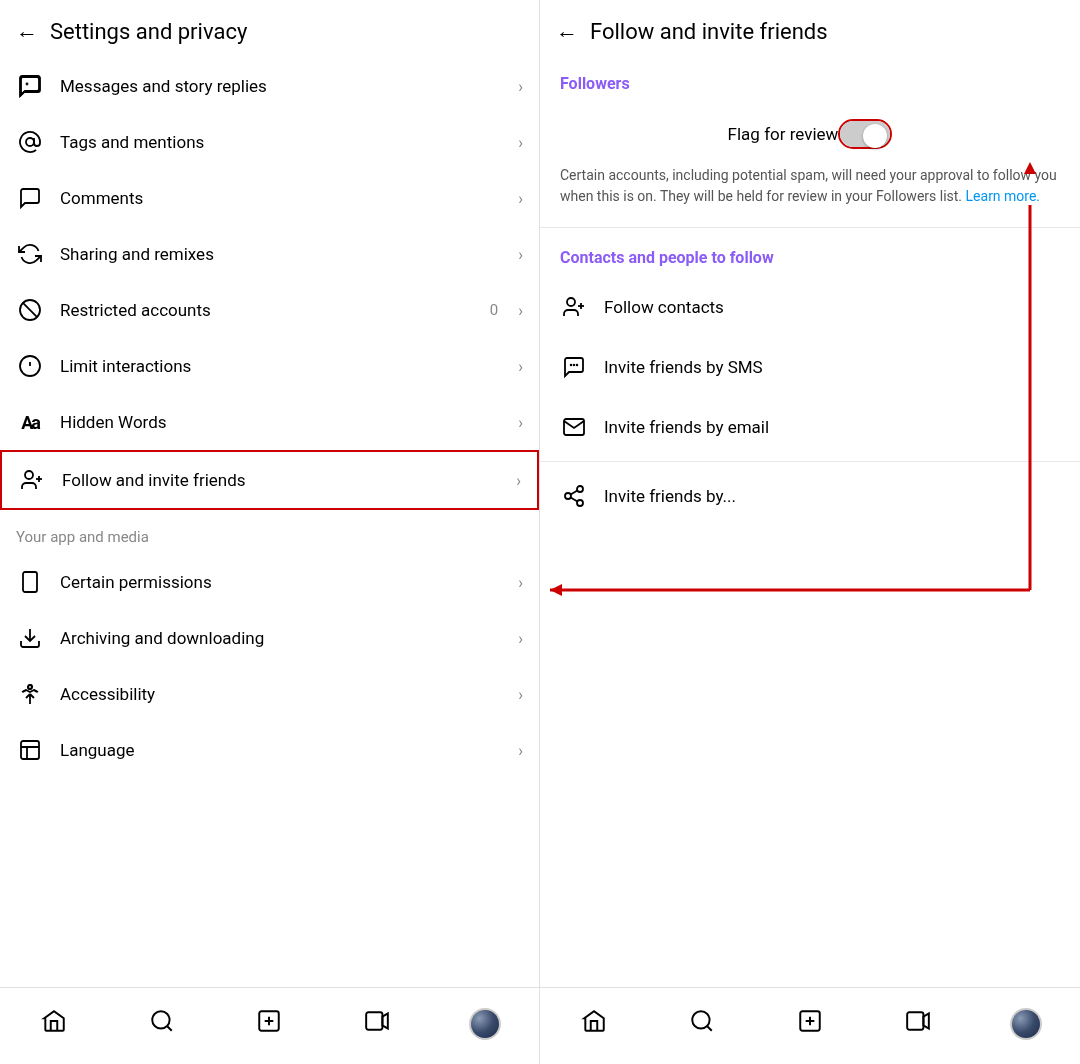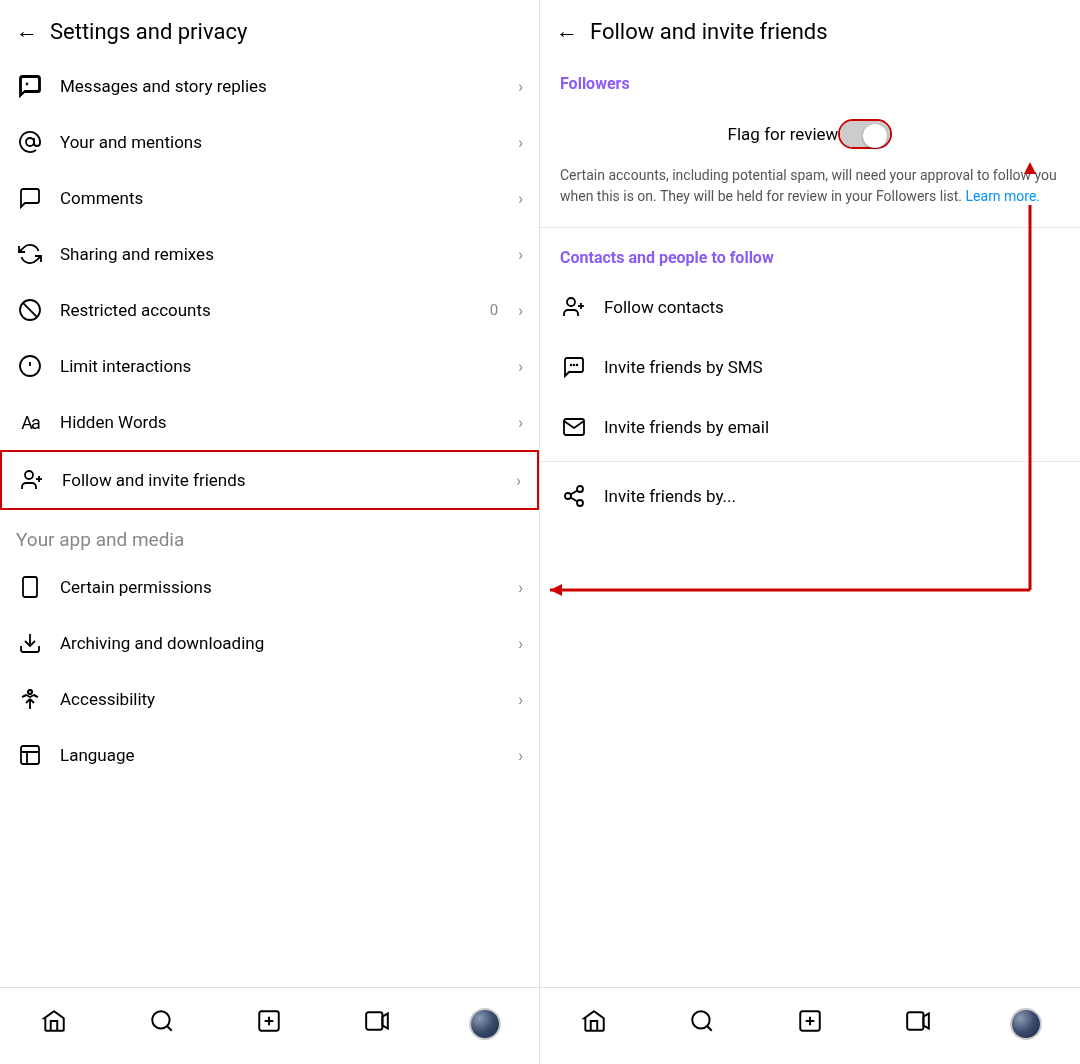--- a/index.html
+++ b/index.html
@@ -52,21 +52,21 @@
     }
 
     
     .menu-list {
       flex: 1;
       overflow-y: auto;
       padding: 0 0 8px 0;
     }
 
     .section-label {
-      font-size: 19px;
+      font-size: 15px;
       color: #888;
       padding: 18px 16px 8px 16px;
       font-weight: 400;
     }
 
     .menu-item {
       display: flex;
       align-items: center;
       padding: 14px 16px;
       gap: 16px;
@@ -269,21 +269,21 @@
       <span class="menu-chevron">›</span>
     </div>
 
     <div class="menu-item">
       <span class="menu-icon">
         <svg class="svg-icon" viewBox="0 0 24 24" fill="none" stroke="currentColor" stroke-width="1.8">
           <circle cx="12" cy="12" r="4"></circle>
           <path d="M16 8v5a3 3 0 0 0 6 0v-1a10 10 0 1 0-3.92 7.94"></path>
         </svg>
       </span>
-      <span class="menu-text">Your and mentions</span>
+      <span class="menu-text">Tags and mentions</span>
       <span class="menu-chevron">›</span>
     </div>
 
     <div class="menu-item">
       <span class="menu-icon">
         <svg class="svg-icon" viewBox="0 0 24 24" fill="none" stroke="currentColor" stroke-width="1.8">
           <path d="M21 15a2 2 0 0 1-2 2H7l-4 4V5a2 2 0 0 1 2-2h14a2 2 0 0 1 2 2z"></path>
         </svg>
       </span>
       <span class="menu-text">Comments</span>
@@ -320,21 +320,21 @@
           <circle cx="12" cy="12" r="10"></circle>
           <line x1="12" y1="8" x2="12" y2="12"></line>
           <line x1="12" y1="16" x2="12.01" y2="16"></line>
         </svg>
       </span>
       <span class="menu-text">Limit interactions</span>
       <span class="menu-chevron">›</span>
     </div>
 
     <div class="menu-item">
-      <span class="menu-icon" style="font-size:18px;font-weight:400;letter-spacing:-2px;">Aa</span>
+      <span class="menu-icon" style="font-size:18px;font-weight:700;letter-spacing:-2px;">Aa</span>
       <span class="menu-text">Hidden Words</span>
       <span class="menu-chevron">›</span>
     </div>
 
     <div class="menu-item highlighted" style="border: 2px solid #cc0000;">
       <span class="menu-icon">
         <svg class="svg-icon" viewBox="0 0 24 24" fill="none" stroke="currentColor" stroke-width="1.8">
           <path d="M16 21v-2a4 4 0 0 0-4-4H6a4 4 0 0 0-4 4v2"></path>
           <circle cx="9" cy="7" r="4"></circle>
           <line x1="19" y1="8" x2="19" y2="14"></line>

